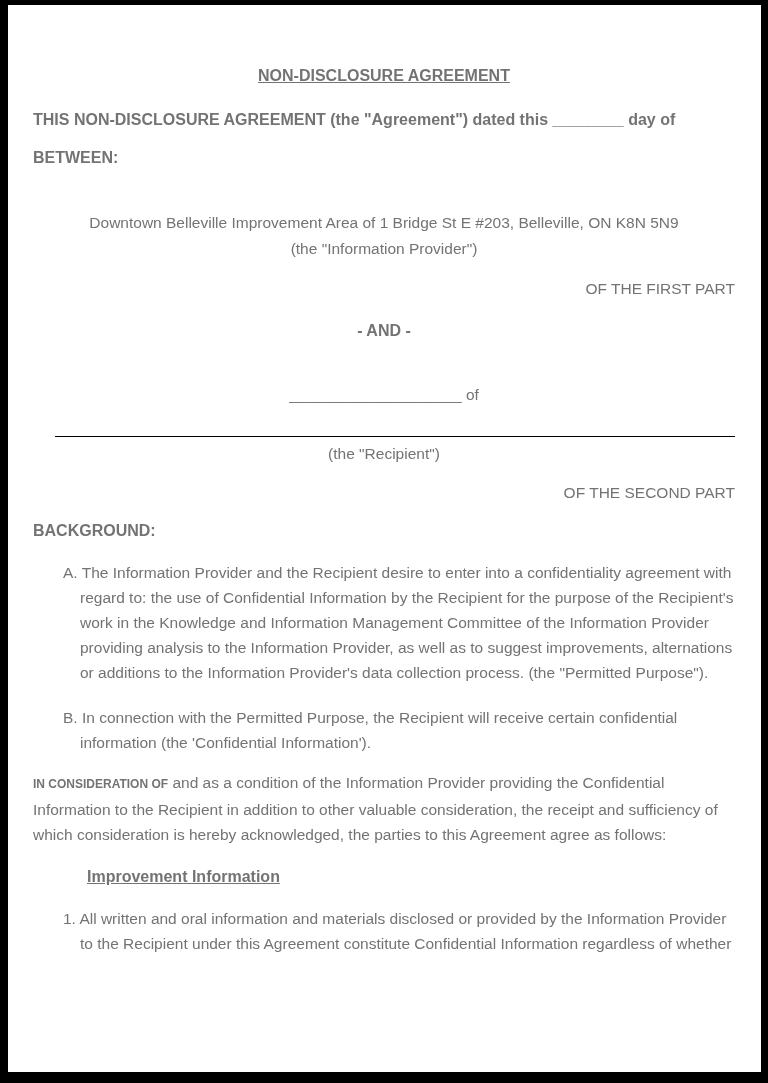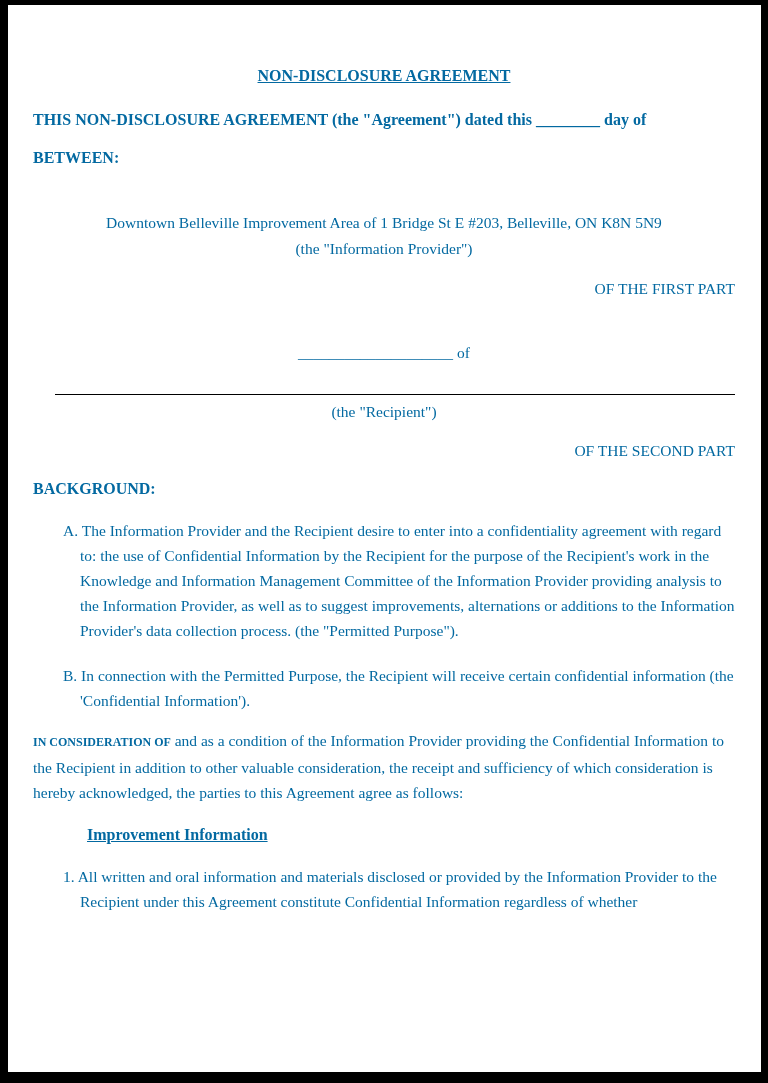--- a/index.html
+++ b/index.html
@@ -11,23 +11,23 @@
     position: relative;
     width: 768px;
     height: 1083px;
     box-sizing: border-box;
     background: #ffffff;
     border-style: solid;
     border-color: #000000;
     border-width: 5px 7px 11px 8px;
     padding: 58px 26px 0 25px;
     overflow: hidden;
-    font-family: Liberation Serif, serif;
+    font-family: Liberation Sans, sans-serif;
     font-size: 15.5px;
-    color: #0369a1;
+    color: #737373;
     -webkit-font-smoothing: antialiased;
   }
   .title {
     font-size: 16px;
     font-weight: bold;
     text-decoration: underline;
     text-align: center;
     margin: 0;
     line-height: 25px;
   }
@@ -119,20 +119,21 @@
 
   <p class="between">BETWEEN:</p>
 
   <div class="provider-block">
     <div>Downtown Belleville Improvement Area of 1 Bridge St E #203, Belleville, ON K8N 5N9</div>
     <div>(the "Information Provider")</div>
   </div>
 
   <p class="right-label">OF THE FIRST PART</p>
 
+  <p class="and-sep">- AND -</p>
 
   <p class="recipient-of">____________________ of</p>
 
   <div class="name-line"></div>
 
   <p class="recipient-designation">(the "Recipient")</p>
 
   <p class="right-label">OF THE SECOND PART</p>
 
   <p class="background-heading">BACKGROUND:</p>

